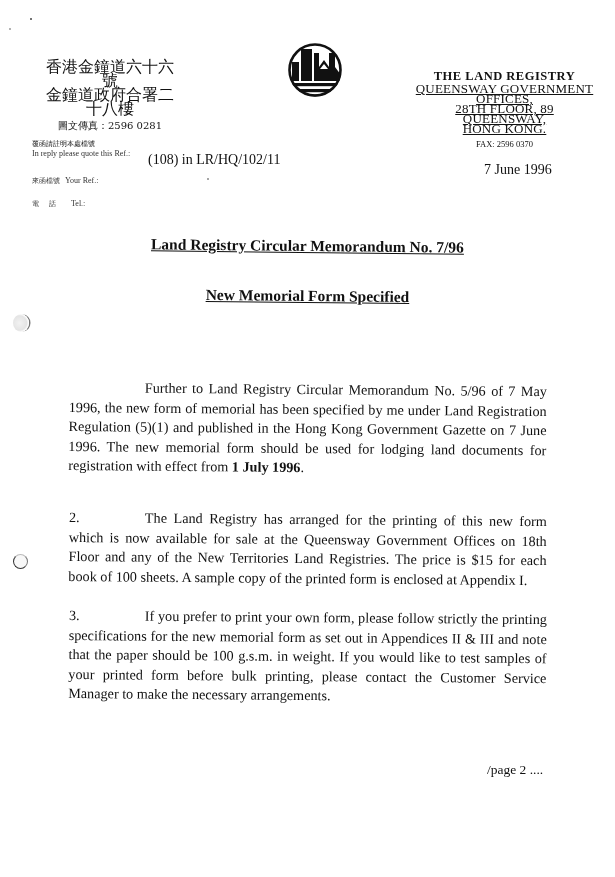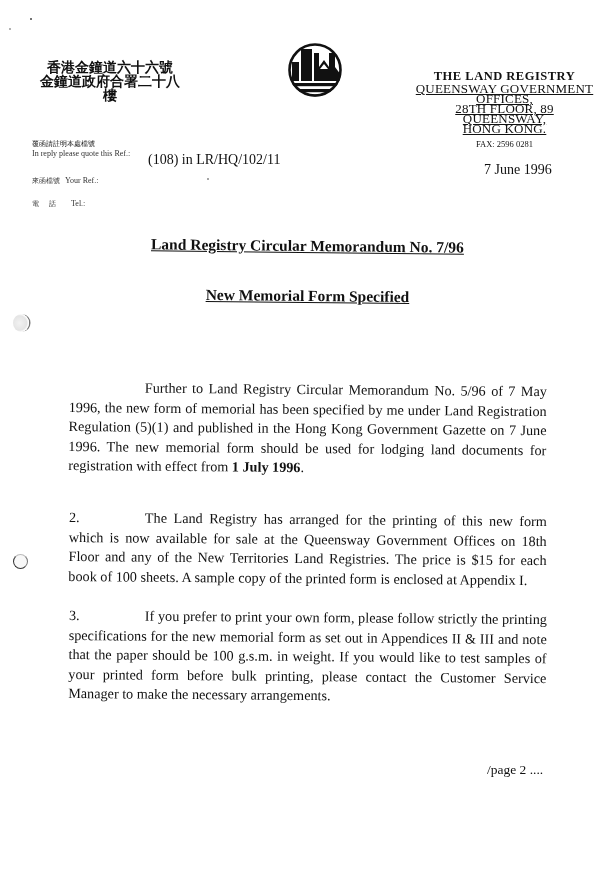--- a/index.html
+++ b/index.html
@@ -21,21 +21,21 @@
     .zh-head {
       left: 40px; top: 60px; width: 140px;
       text-align: center;
       font-family: "DejaVu Serif", serif;
     }
     .zh-title {
       font-size: 12px; font-weight: bold; letter-spacing: 5px;
       line-height: 18px;
     }
     .zh-line {
-      font-size: 14px; line-height: 14px; font-weight: bold;
+      font-size: 16px; line-height: 14px; font-weight: normal;
     }
     .zh-fax {
       font-size: 10px; line-height: 18px; margin-top: 1px;
     }
 
     
     .logo {
       left: 287px; top: 41px; width: 56px; height: 58px;
     }
 
@@ -126,20 +126,21 @@
     .hole2 { left: 13px; top: 554px; border: 1.6px solid #333; border-top-color: #bbb; border-right-color: #777; background: #f8f8f8; width: 13px; height: 13px; }
 
     .speck { width: 2px; height: 2px; background: #444; border-radius: 50%; }
   </style>
 </head>
 <body>
 
 <div class="abs zh-head">
   <div class="zh-line">香港金鐘道六十六號</div>
   <div class="zh-line">金鐘道政府合署二十八樓</div>
+  <div class="zh-fax">圖文傳真：2596 0281</div>
 </div>
 
 <div class="abs logo">
   <svg width="56" height="58" viewBox="0 0 56 58">
     <defs>
       <clipPath id="logoClip">
         <circle cx="28" cy="29" r="26.5"></circle>
       </clipPath>
     </defs>
     <circle cx="28" cy="29" r="25.5" fill="#fff" stroke="#111" stroke-width="2.6"></circle>
@@ -157,21 +158,21 @@
       <rect x="0" y="53.5" width="56" height="4"></rect>
     </g>
   </svg>
 </div>
 
 <div class="abs en-head">
   <div class="en-title">THE LAND REGISTRY</div>
   <div class="en-line">QUEENSWAY GOVERNMENT OFFICES,</div>
   <div class="en-line">28TH FLOOR, 89 QUEENSWAY,</div>
   <div class="en-line">HONG KONG.</div>
-  <div class="en-fax">FAX: 2596 0281</div>
+  <div class="en-fax">FAX: 2596 0370</div>
 </div>
 
 <div class="abs ref-zh">覆函請註明本處檔號</div>
 <div class="abs ref-en">In reply please quote this Ref.:</div>
 <div class="abs ref-value">(108) in LR/HQ/102/11</div>
 
 <div class="abs yourref">
   <span class="zh">來函檔號</span>
   <span>Your Ref.:</span>
 </div>

